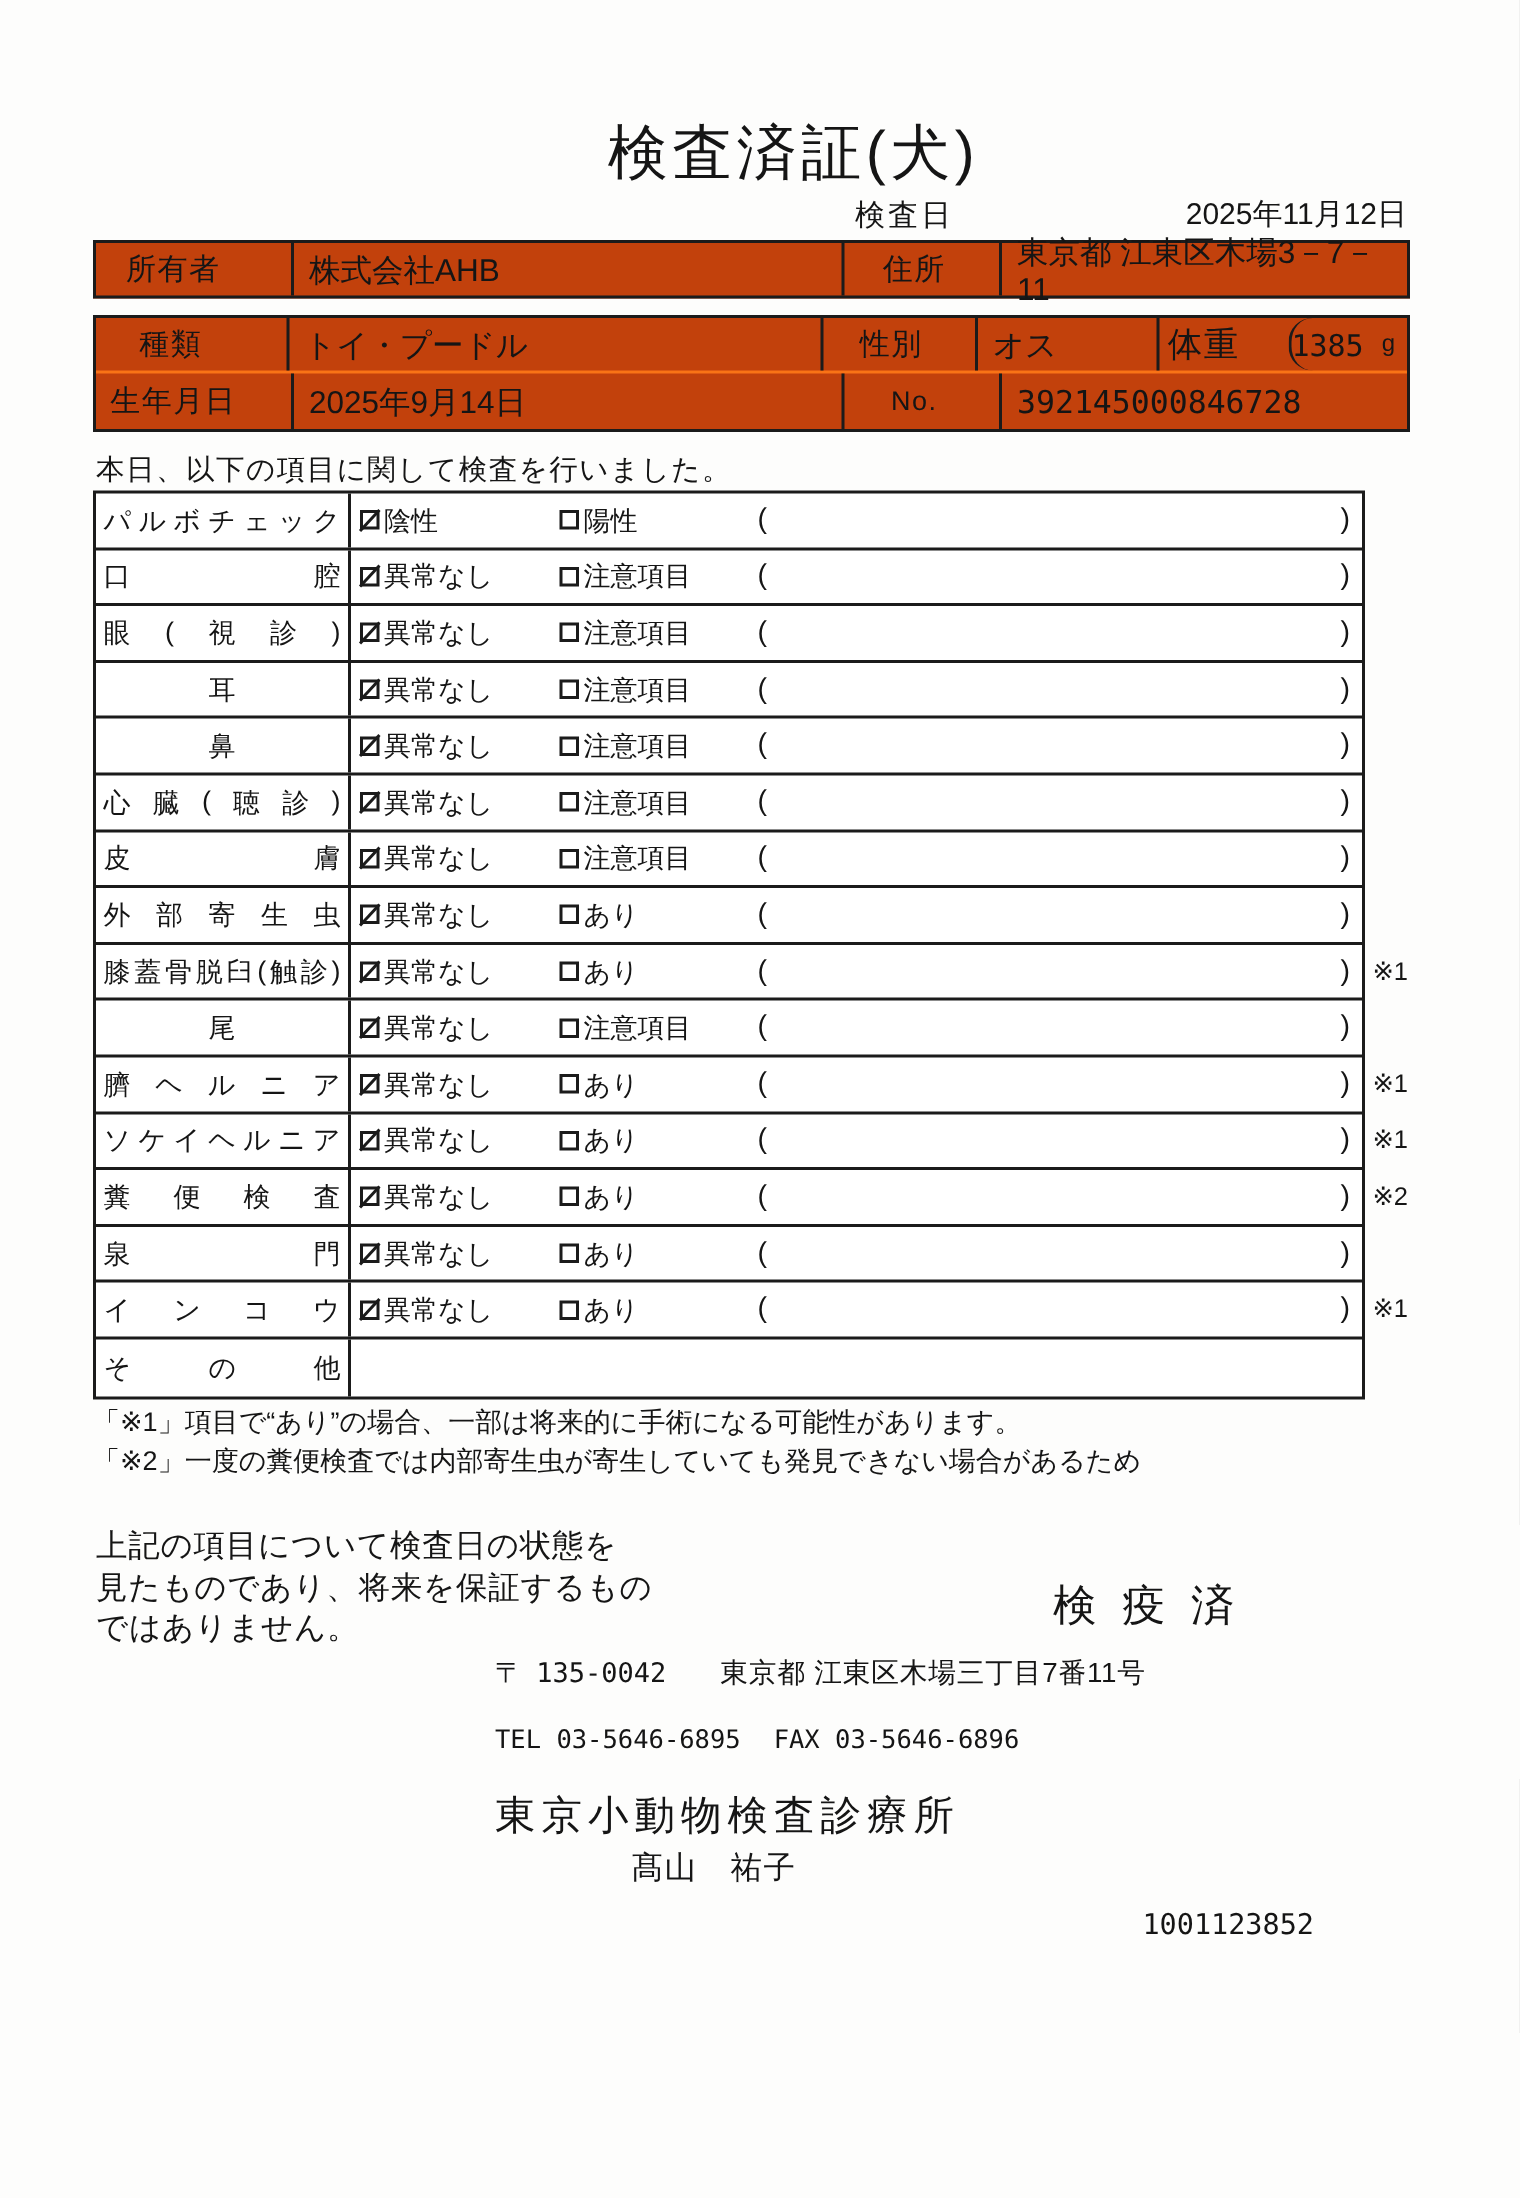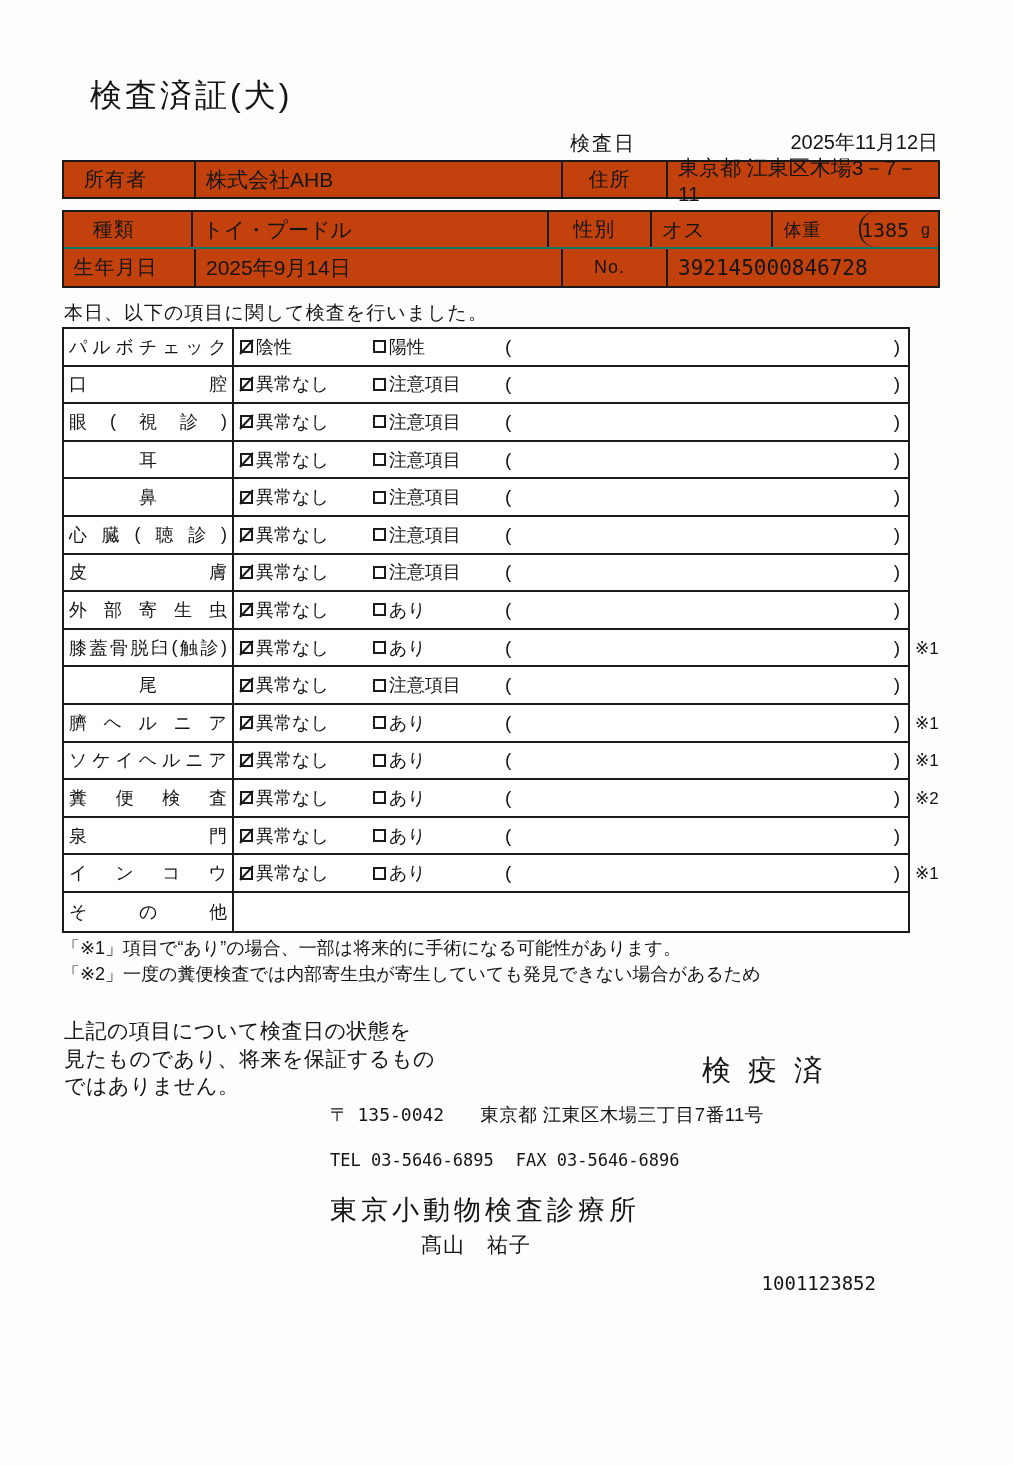--- a/index.html
+++ b/index.html
@@ -10,38 +10,38 @@
     margin: 0 auto;
     background: #fdfdfc;
     color: #151515;
     font-family: "Liberation Sans", "DejaVu Sans", sans-serif;
     overflow: hidden;
   }
   .num { font-family: "DejaVu Sans Mono", monospace; }
 
   .title {
     position: absolute; left: 90px; top: 74px; width: 878px;
-    text-align: left; font-size: 32px; font-weight: 500; letter-spacing: 3px;
+    text-align: center; font-size: 40px; font-weight: 500; letter-spacing: 3px;
   }
 
   .insp-date-label { position: absolute; left: 570px; top: 130px; font-size: 20px; letter-spacing: 2px; }
   .insp-date-value { position: absolute; right: 75px; top: 129px; font-size: 20px; }
 
   
   .htable { position: absolute; left: 62px; width: 878px; border: 2px solid #1b1b1b; background:#c2410c; }
   .t1 { top: 160px; }
   .t2 { top: 210px; }
   .hrow { display: flex; height: 37px; }
-  .hrow.rb { border-bottom: 2px solid #0f766e; }
+  .hrow.rb { border-bottom: 2px solid #f97316; }
   .cell { display: flex; align-items: center; font-size: 20px; }
   .cell + .cell { border-left: 2px solid #1b1b1b; margin-left: 27px; }
   .cell.lab { justify-content: center; letter-spacing: 1px; }
   .cell.val { padding-left: 10px; font-size: 21px; }
   .w103 { width: 103px; } .w340 { width: 340px; } .w78 { width: 78px; padding-left: 17px; }
-  .w97 { width: 97px; } .w63 { width: 63px; font-size:18px; } .grow { flex: 1; }
+  .w97 { width: 97px; } .w63 { width: 63px; font-size:23px; } .grow { flex: 1; }
   .t1 { height: 39px; } .t1 .hrow { height: 35px; }
   .weight-cell { justify-content: flex-end; padding-right: 8px; font-size: 20px; border-radius: 16px; }
   .weight-cell .unit { margin-left: 12px; font-size: 16px; }
   .no-label { font-size: 18px; }
 
   .intro { position: absolute; left: 64px; top: 300px; font-size: 19px; letter-spacing: 1px; }
 
   
   .itable { position: absolute; left: 62px; top: 327px; width: 848px; border: 2px solid #1b1b1b; background:#fff; }
   .irow { position: relative; display: flex; height: 37.6px; border-bottom: 2px solid #1b1b1b; }

